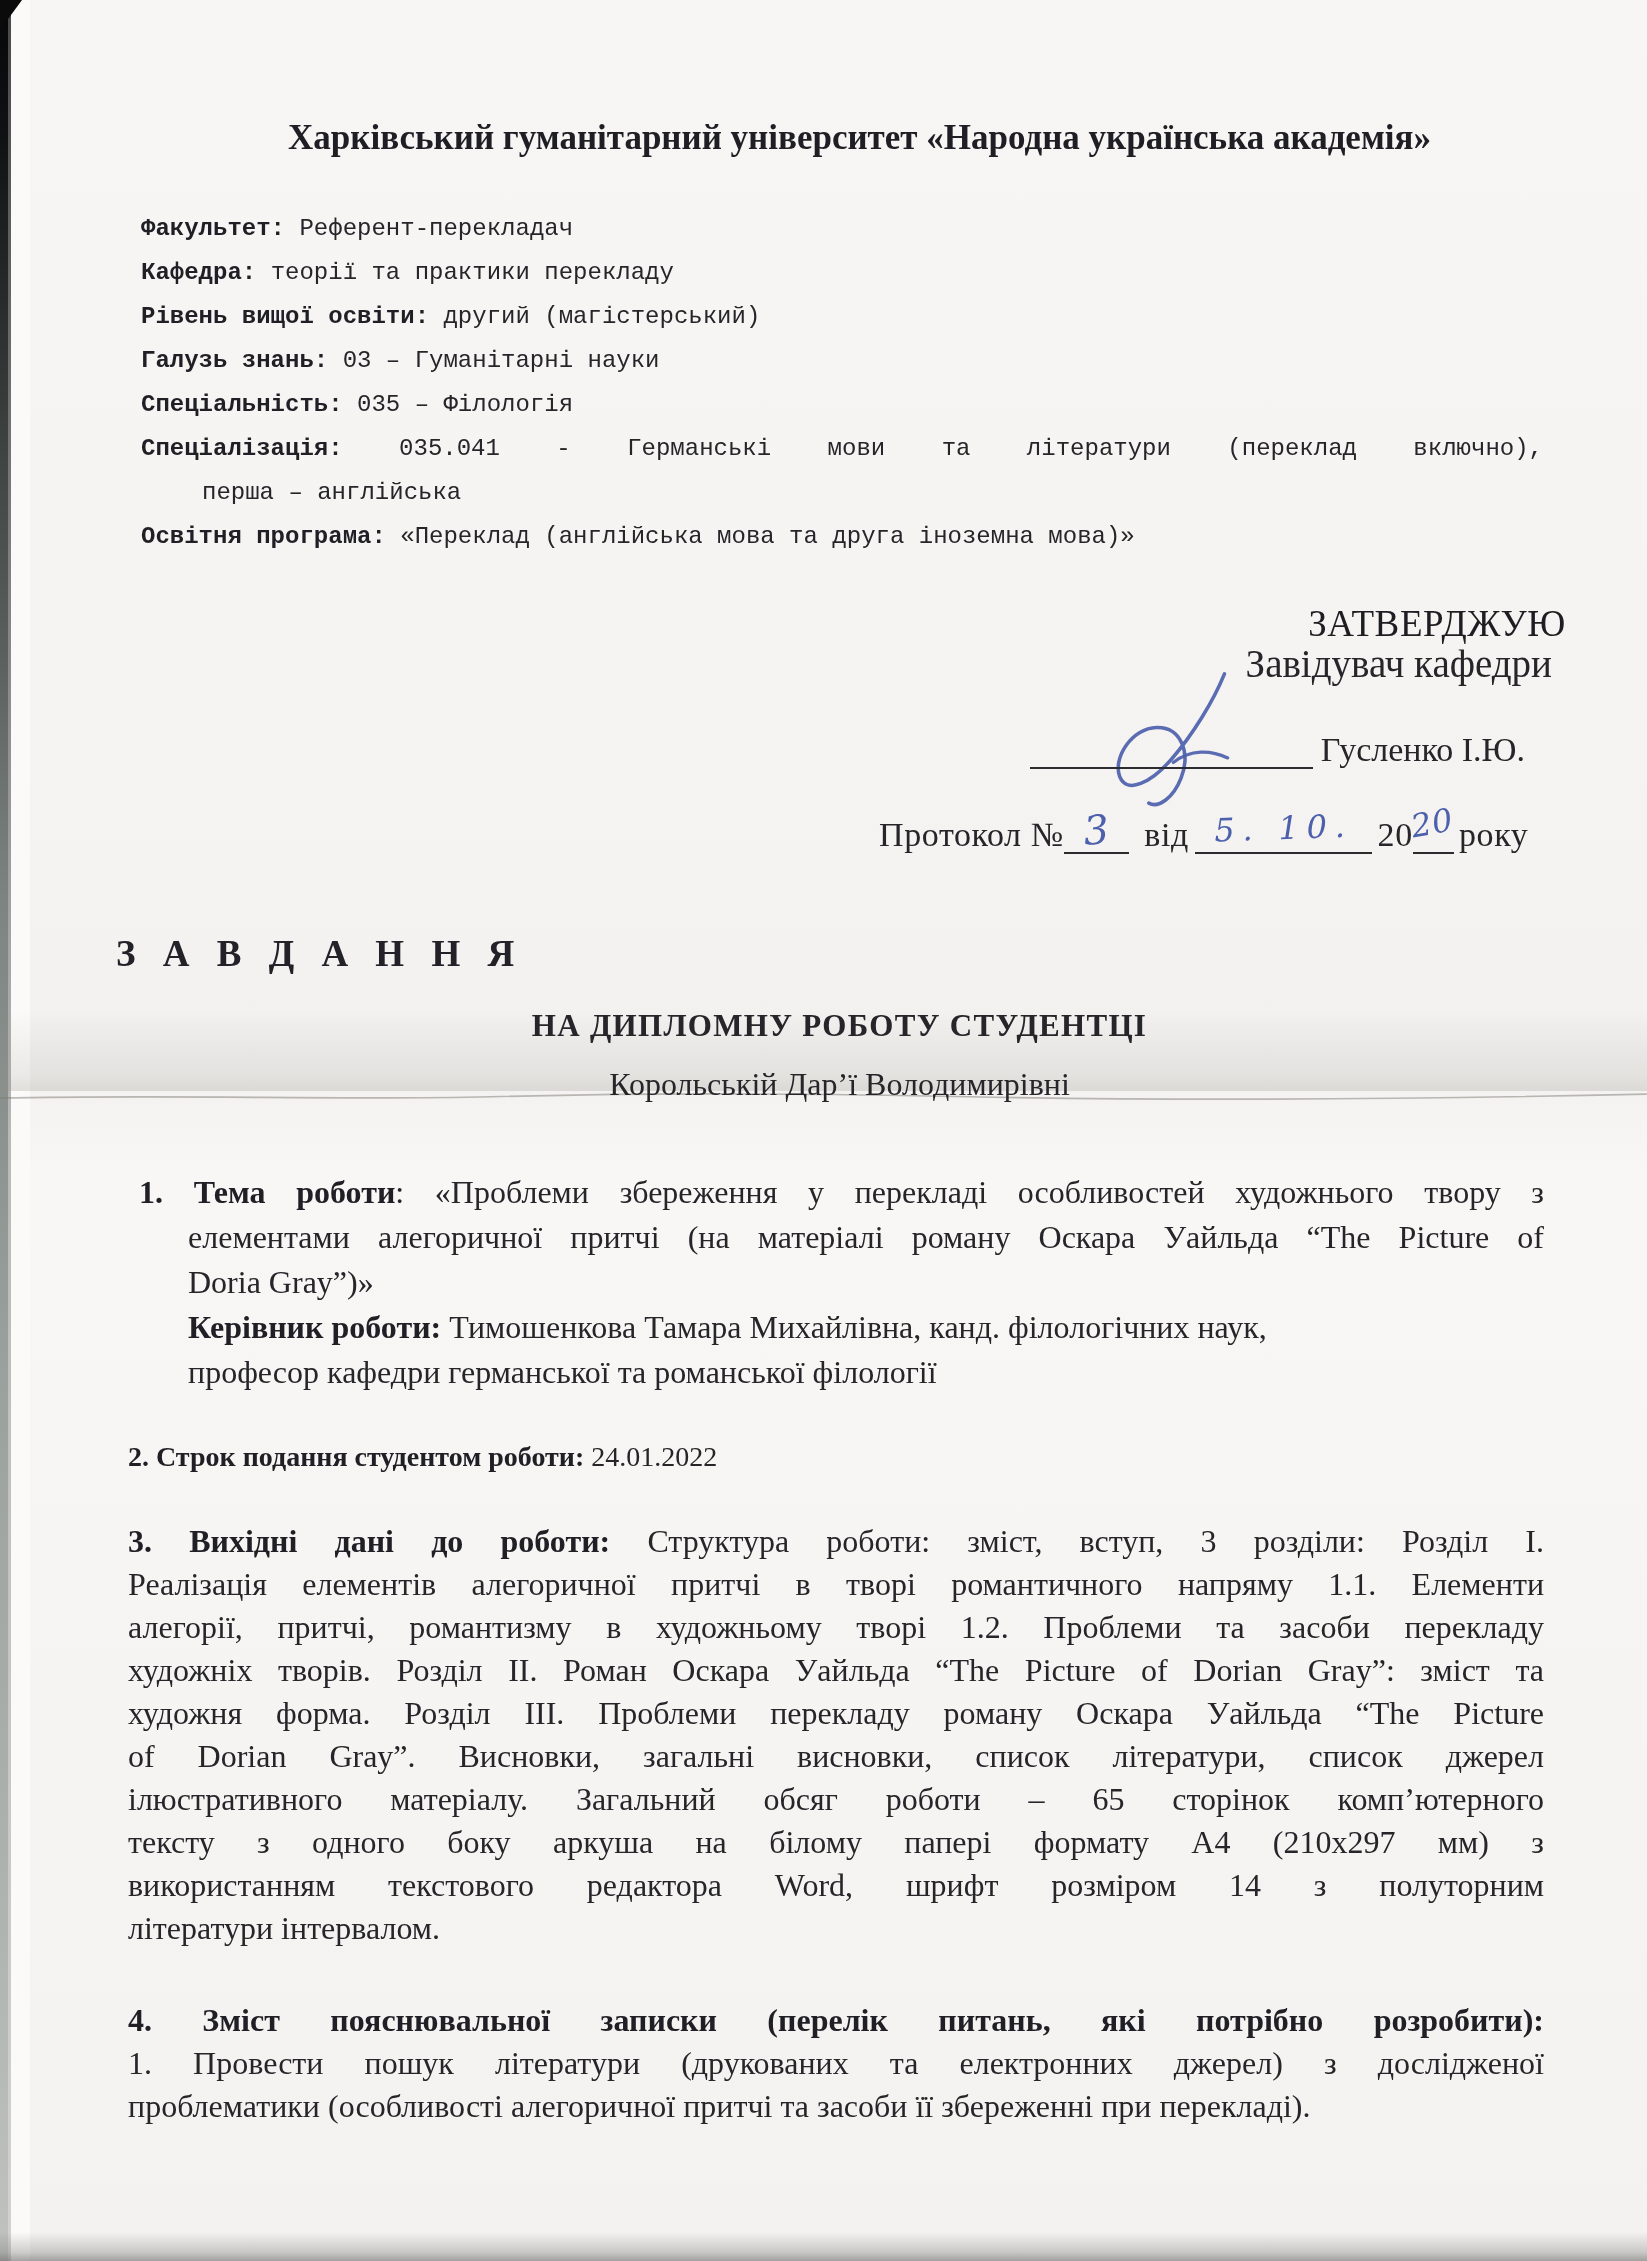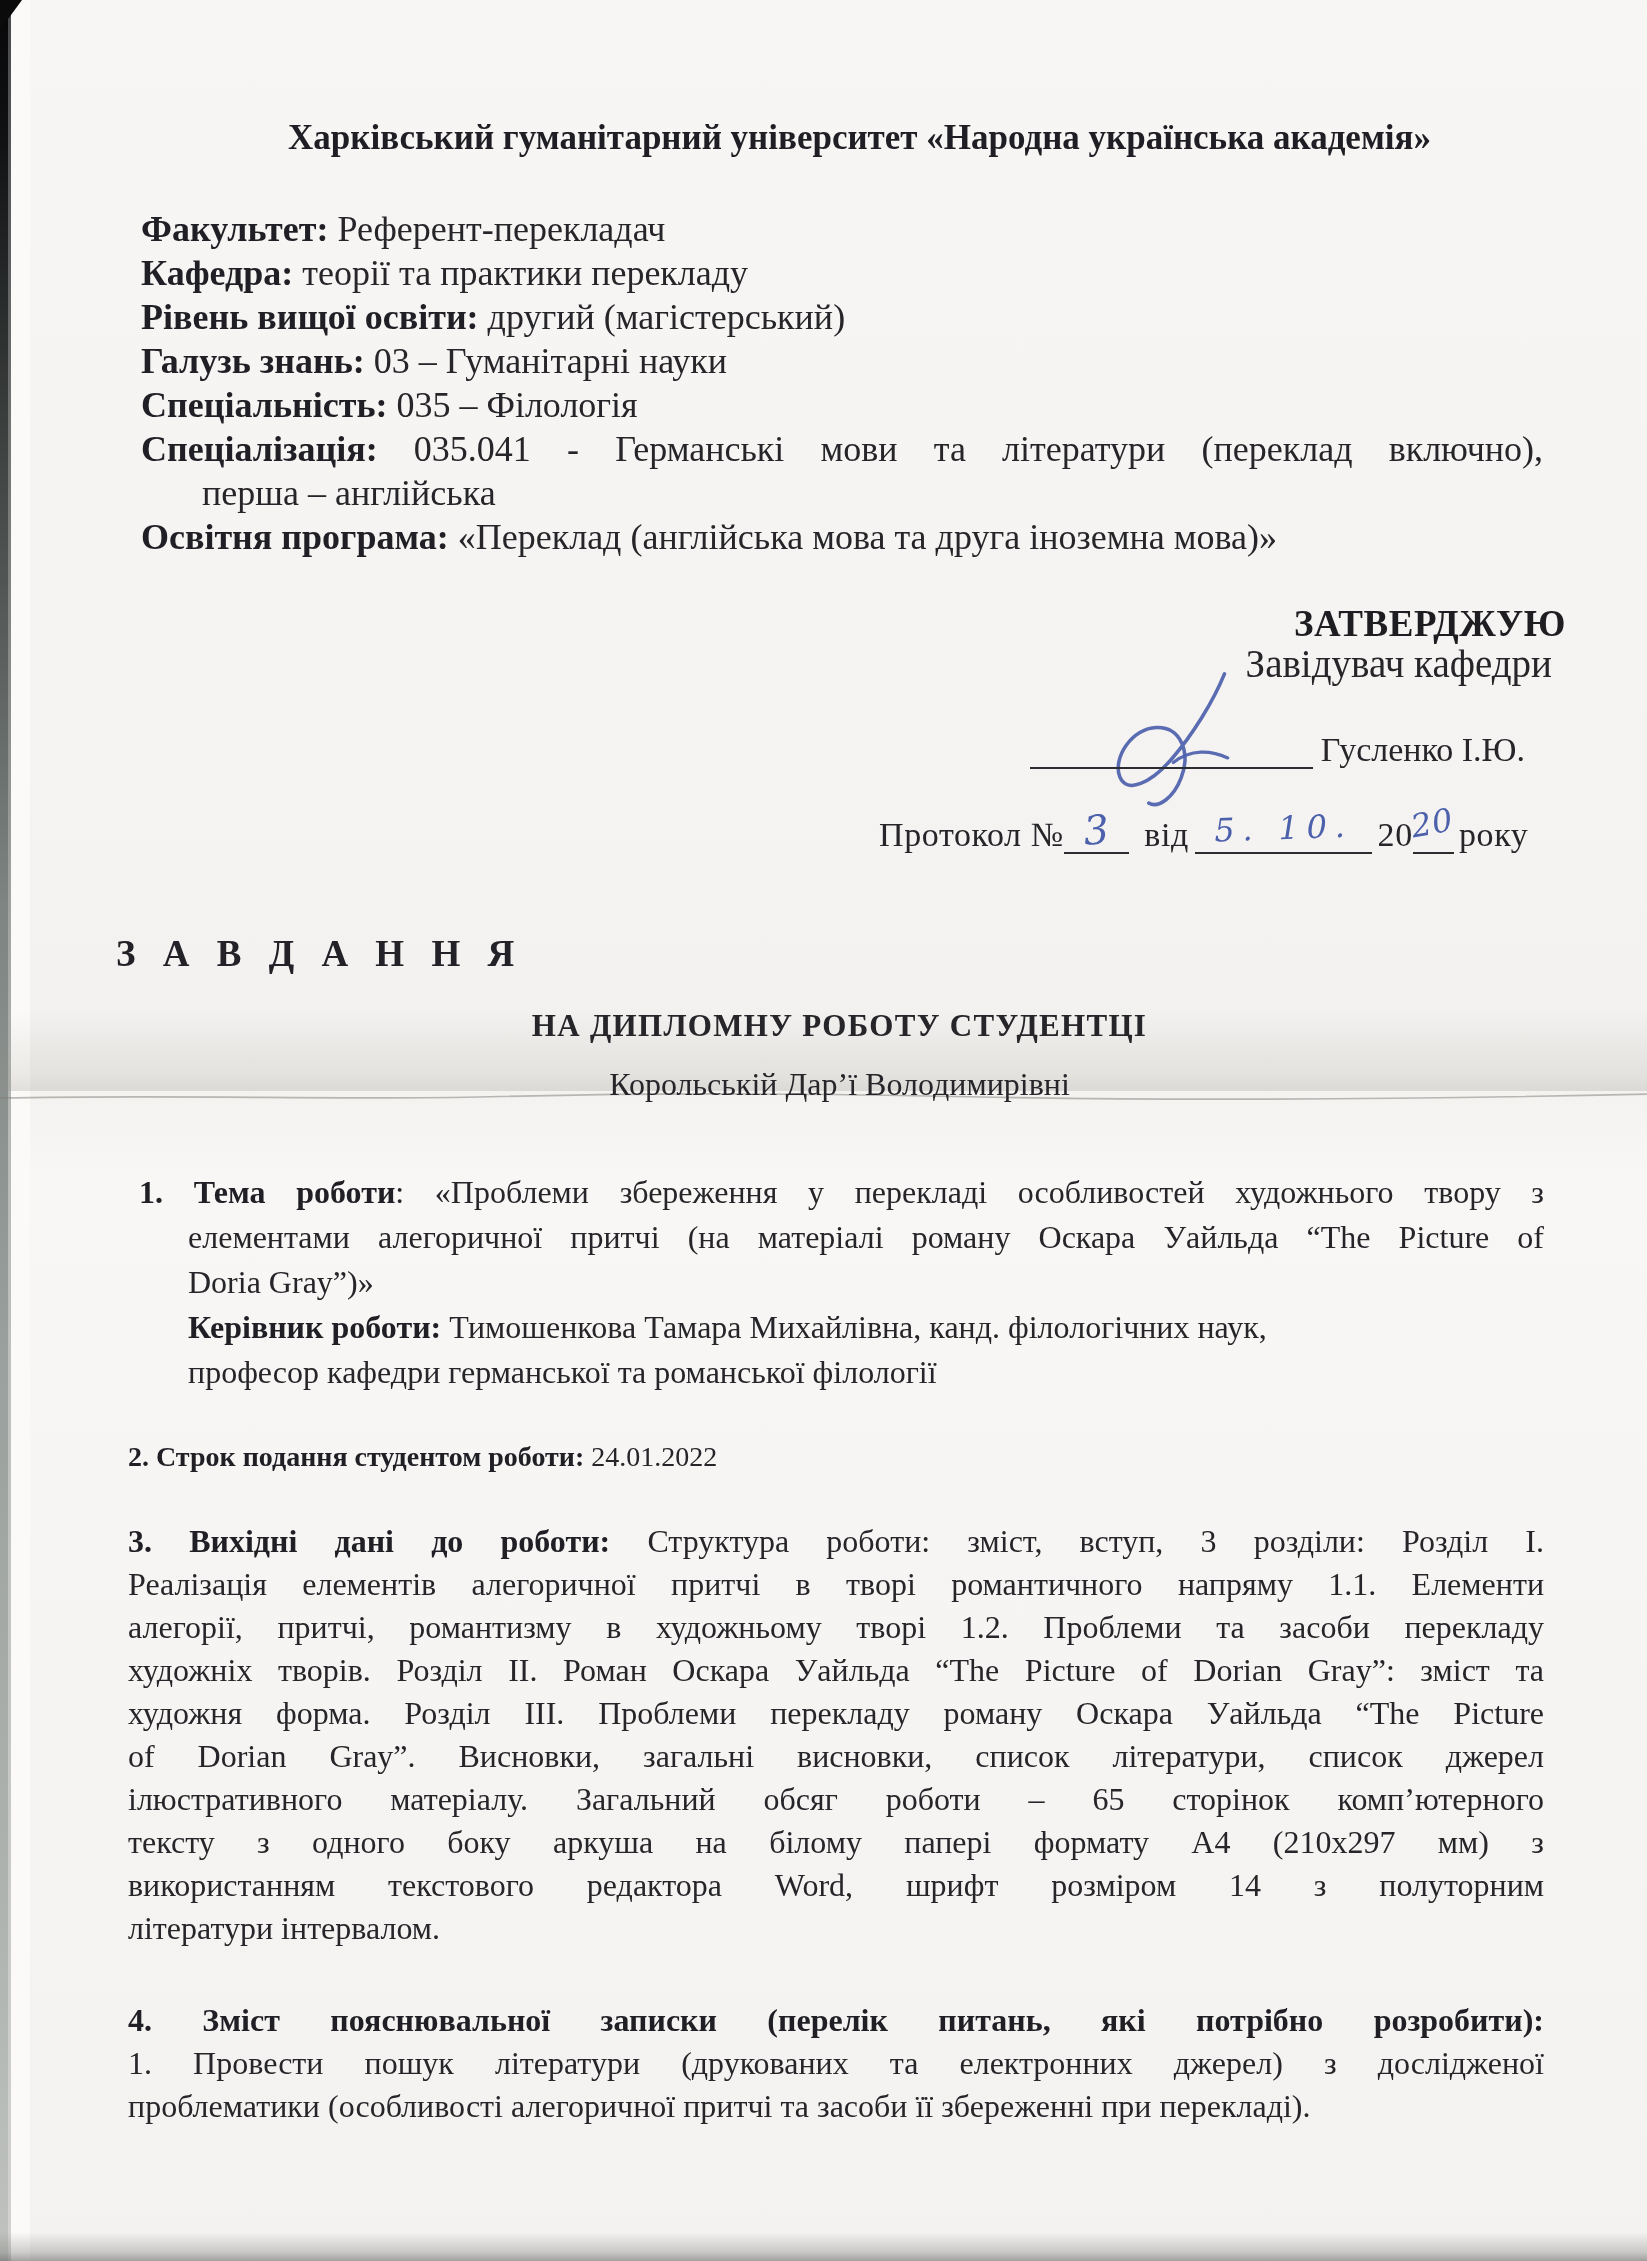--- a/index.html
+++ b/index.html
@@ -16,26 +16,26 @@
     background:linear-gradient(180deg,rgba(40,42,44,.85),rgba(120,126,124,.5) 50%,rgba(160,164,160,.4));}
   .edge-white{left:11px;top:0;width:19.4px;height:2261px;background:#fbfaf8;}
   .corner{left:0;top:0;width:22px;height:30px;background:#0b0b0c;clip-path:polygon(0 0,100% 0,0 100%);}
   .shade-crease{left:0;top:1010px;width:1647px;height:81px;
     background:linear-gradient(180deg,rgba(0,0,0,0) 0%,rgba(148,145,138,.16) 80%,rgba(148,145,138,.26) 100%);}
   .crease{left:0;top:1089px;width:1647px;height:15.5px;}
   .bottom-shade{left:0;top:2232px;width:1647px;height:29px;
     background:linear-gradient(180deg,rgba(0,0,0,0),rgba(120,120,118,.35) 70%,rgba(92,92,90,.55) 100%);}
   
   .doc-title{left:194px;top:118px;width:1331px;text-align:center;font-size:35px;font-weight:bold;color:#1e1e24;}
-  .meta{left:141px;top:207px;width:1402px;font-size:36px;line-height:44px;}
+  .meta{left:141px;top:207px;width:1402px;font-size:24px;line-height:44px;font-family:Liberation Mono, monospace;}
   .meta b,b{font-weight:bold;color:#1f1f25;}
   .cont{padding-left:61px;}
   .jline{text-align:justify;text-align-last:justify;}
   .approve{left:969px;top:603px;width:597px;text-align:right;}
-  .approve-title{font-size:37px;font-weight:bold;line-height:41px;letter-spacing:0.6px;color:#1d1d22;text-align:right;}
+  .approve-title{font-size:37px;font-weight:normal;line-height:41px;letter-spacing:0.6px;color:#1d1d22;text-align:right;}
   .approve-role{font-size:39px;font-weight:normal;line-height:36px;margin-top:2px;padding-right:14px;}
   .sig-svg{left:1066px;top:670px;}
   .sig-row{left:1030px;top:729px;font-size:34px;line-height:41px;white-space:nowrap;}
   .sig-line{display:inline-block;width:283px;height:26px;border-bottom:2.6px solid #2c2c30;vertical-align:-7.8px;}
   .sig-name{margin-left:7.8px;}
   .protocol{left:879px;top:814px;font-size:34px;line-height:41px;white-space:nowrap;letter-spacing:0.6px;}
   .blank{position:relative;display:inline-block;height:30px;border-bottom:2.6px solid #2c2c30;vertical-align:-7.8px;text-align:center;}
   .b1{width:65px;margin-right:15.5px;}
   .b2{width:177px;margin-left:6.5px;}
   .b3{width:41px;}

